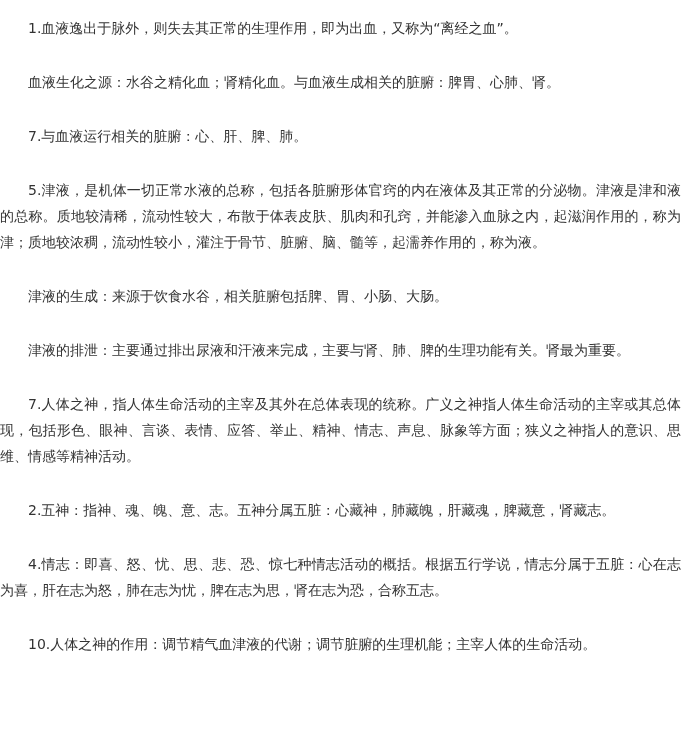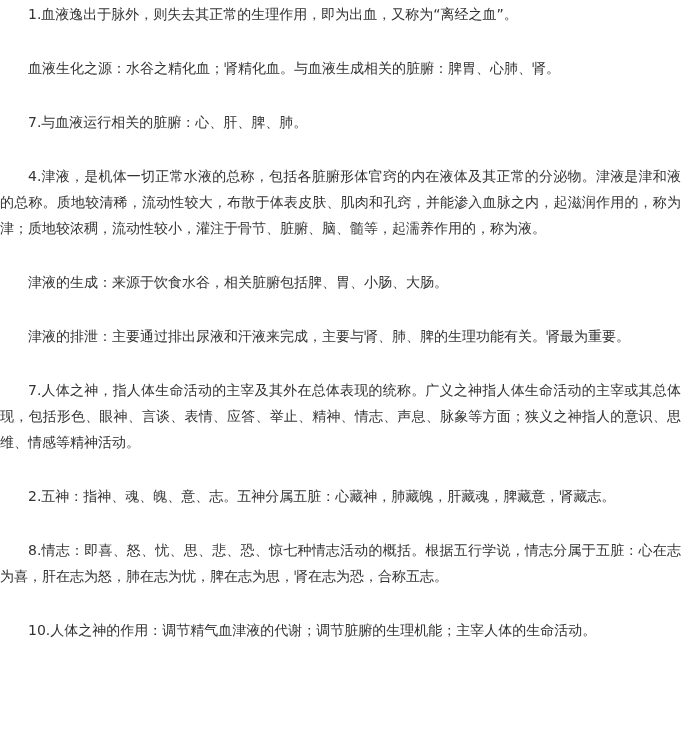--- a/index.html
+++ b/index.html
@@ -14,29 +14,29 @@
   .article { padding: 0; margin: 0; }
   .para {
     margin: 0;
     line-height: 26px;
     text-indent: 28px;
     letter-spacing: 0;
     word-break: break-all;
     text-align: justify;
   }
   .para + .para { margin-top: 28px; }
-  #p0 { padding-top: 1px; }
+  #p0 { padding-top: 15px; }
 </style>
 </head>
 <body>
 
 <div class="article">
   <p class="para" id="p0">1.血液逸出于脉外，则失去其正常的生理作用，即为出血，又称为“离经之血”。</p>
   <p class="para">血液生化之源：水谷之精化血；肾精化血。与血液生成相关的脏腑：脾胃、心肺、肾。</p>
   <p class="para">7.与血液运行相关的脏腑：心、肝、脾、肺。</p>
-  <p class="para">4.津液，是机体一切正常水液的总称，包括各脏腑形体官窍的内在液体及其正常的分泌物。津液是津和液的总称。质地较清稀，流动性较大，布散于体表皮肤、肌肉和孔窍，并能渗入血脉之内，起滋润作用的，称为津；质地较浓稠，流动性较小，灌注于骨节、脏腑、脑、髓等，起濡养作用的，称为液。</p>
+  <p class="para">5.津液，是机体一切正常水液的总称，包括各脏腑形体官窍的内在液体及其正常的分泌物。津液是津和液的总称。质地较清稀，流动性较大，布散于体表皮肤、肌肉和孔窍，并能渗入血脉之内，起滋润作用的，称为津；质地较浓稠，流动性较小，灌注于骨节、脏腑、脑、髓等，起濡养作用的，称为液。</p>
   <p class="para">津液的生成：来源于饮食水谷，相关脏腑包括脾、胃、小肠、大肠。</p>
   <p class="para">津液的排泄：主要通过排出尿液和汗液来完成，主要与肾、肺、脾的生理功能有关。肾最为重要。</p>
   <p class="para">7.人体之神，指人体生命活动的主宰及其外在总体表现的统称。广义之神指人体生命活动的主宰或其总体现，包括形色、眼神、言谈、表情、应答、举止、精神、情志、声息、脉象等方面；狭义之神指人的意识、思维、情感等精神活动。</p>
   <p class="para">2.五神：指神、魂、魄、意、志。五神分属五脏：心藏神，肺藏魄，肝藏魂，脾藏意，肾藏志。</p>
-  <p class="para">8.情志：即喜、怒、忧、思、悲、恐、惊七种情志活动的概括。根据五行学说，情志分属于五脏：心在志为喜，肝在志为怒，肺在志为忧，脾在志为思，肾在志为恐，合称五志。</p>
+  <p class="para">4.情志：即喜、怒、忧、思、悲、恐、惊七种情志活动的概括。根据五行学说，情志分属于五脏：心在志为喜，肝在志为怒，肺在志为忧，脾在志为思，肾在志为恐，合称五志。</p>
   <p class="para">10.人体之神的作用：调节精气血津液的代谢；调节脏腑的生理机能；主宰人体的生命活动。</p>
 </div>
 
 </body></html>

